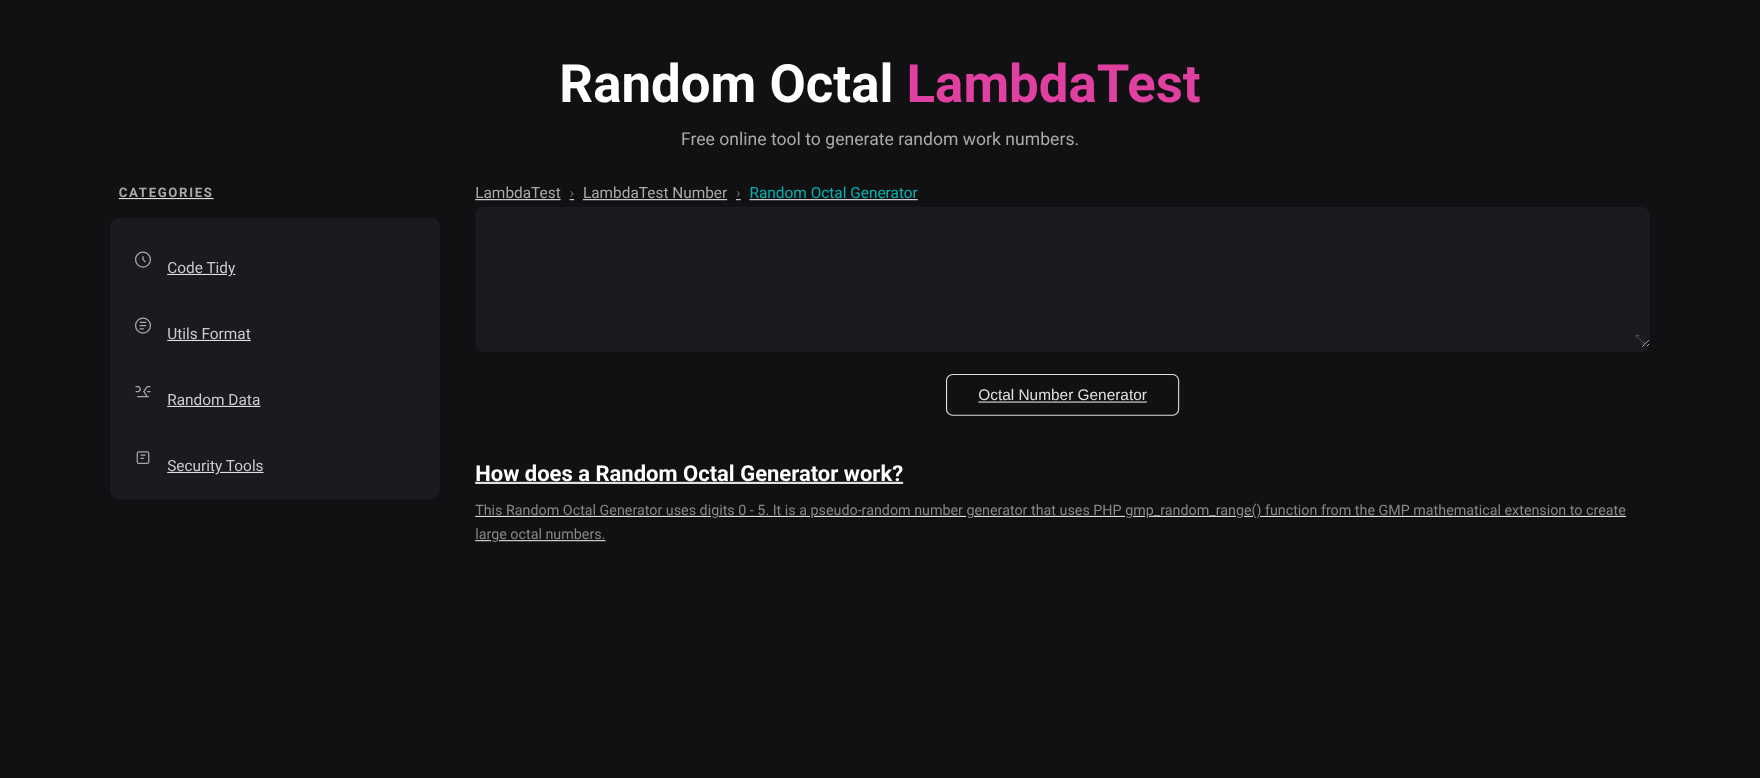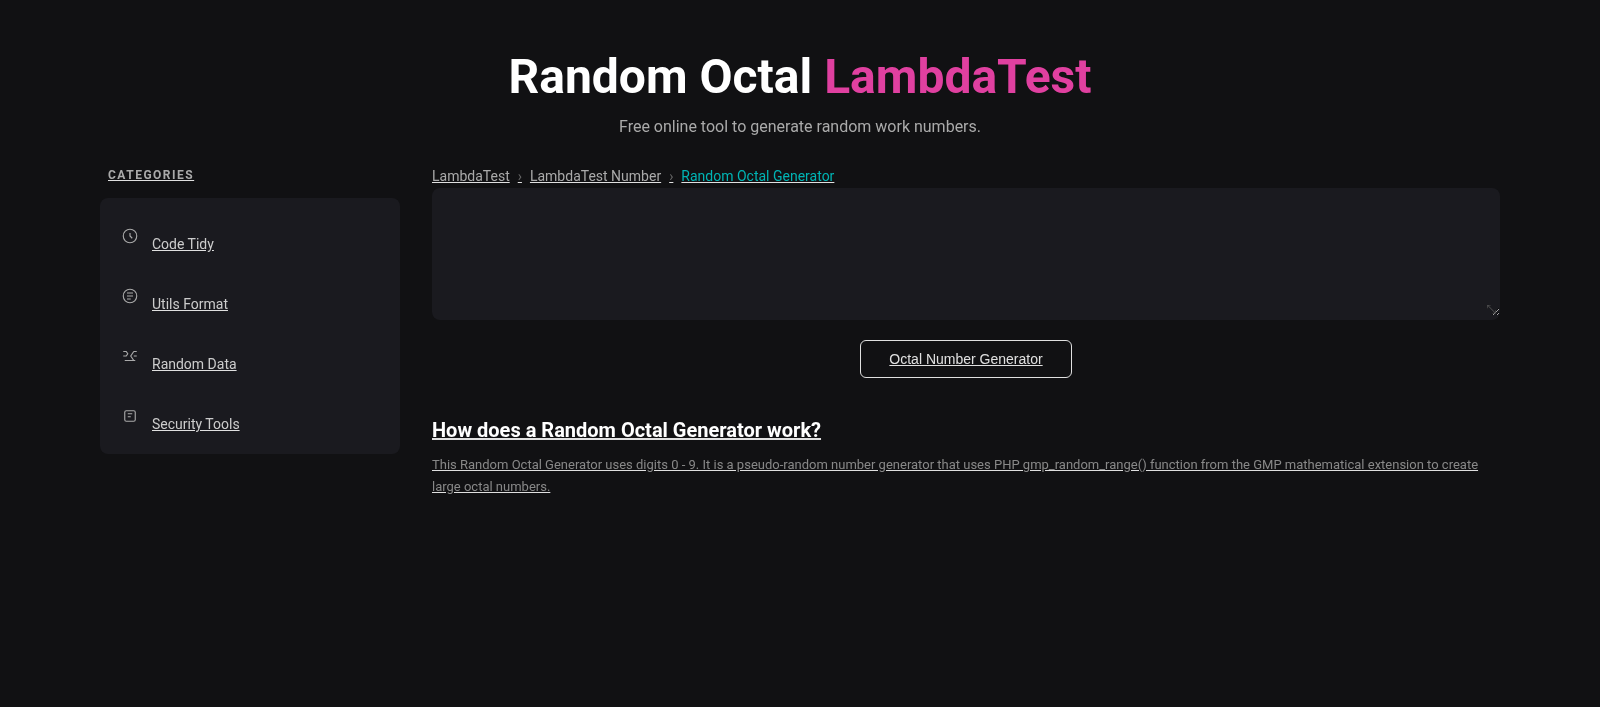--- a/index.html
+++ b/index.html
@@ -269,17 +269,17 @@
       <span class="resize-handle">⤡</span>
     </div>
 
     <div class="button-row">
       <button class="generate-button">Octal Number Generator</button>
     </div>
 
 
     <div class="info-section">
       <h2>How does a Random Octal Generator work?</h2>
-      <p>This Random Octal Generator uses digits 0 - 9. It is a pseudo-random number generator that uses PHP gmp_random_range() function from the GMP mathematical extension to create large octal numbers.</p>
+      <p>This Random Octal Generator uses digits 0 - 5. It is a pseudo-random number generator that uses PHP gmp_random_range() function from the GMP mathematical extension to create large octal numbers.</p>
     </div>
 
   </div>
 </div>
 
 </body></html>

